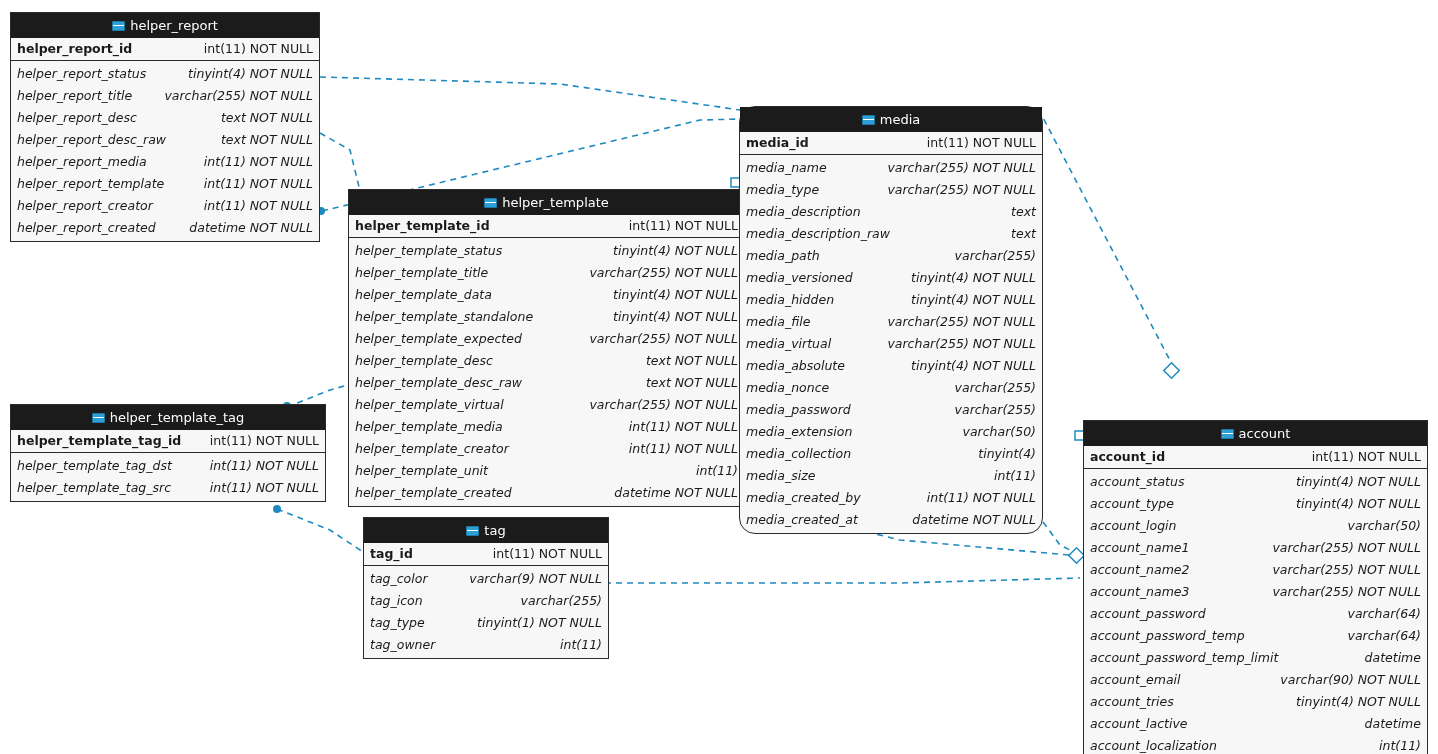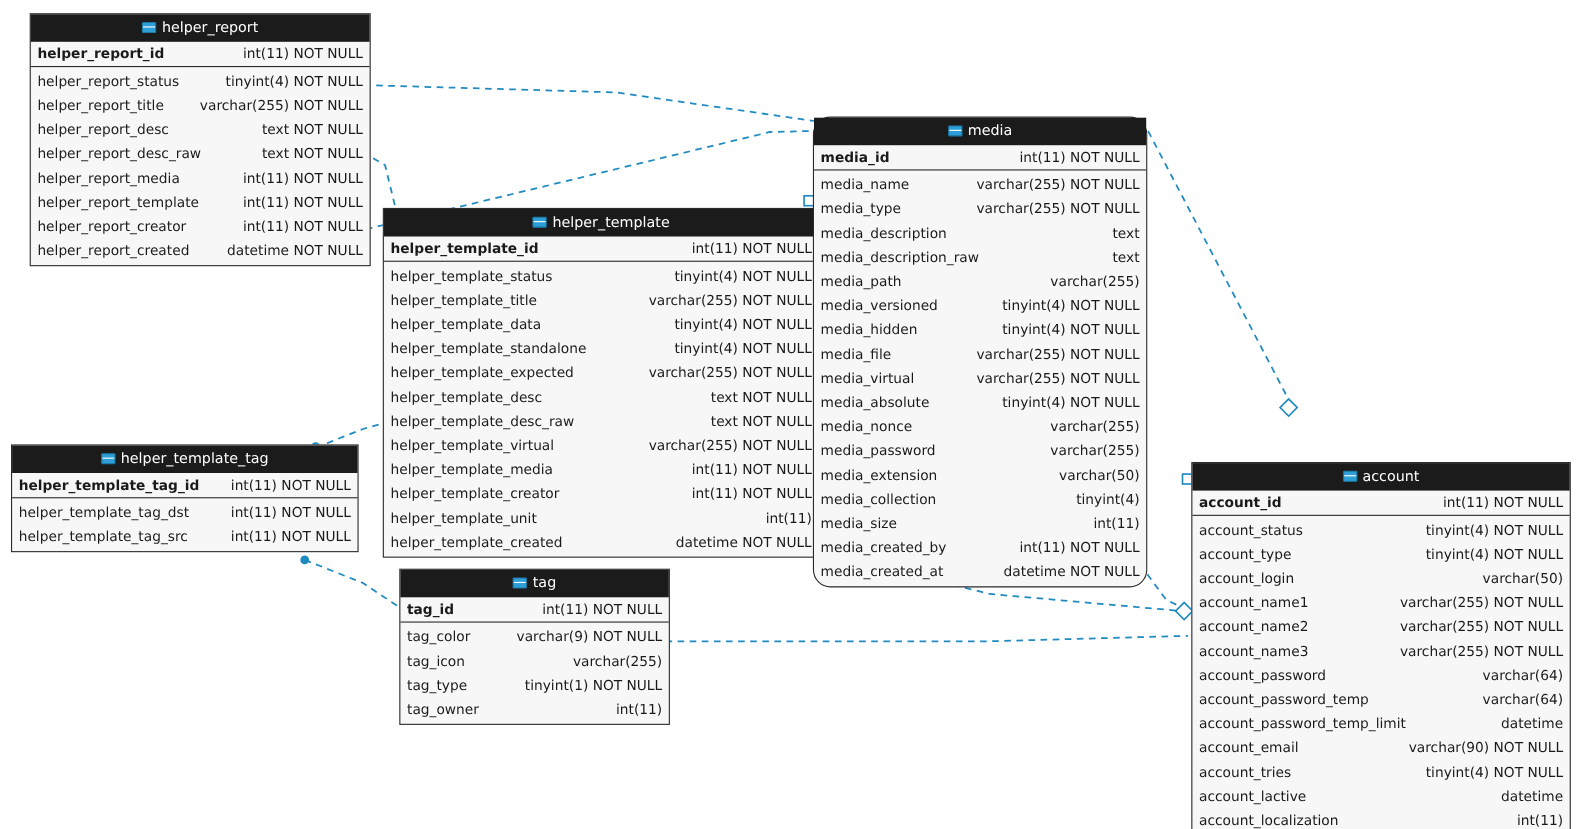--- a/index.html
+++ b/index.html
@@ -82,20 +82,21 @@
   }
   .row .col-type {
     color: #1a1a1a;
   }
   .pk-row .col-name {
     font-weight: bold;
   }
   .body-rows {
     padding-top: 2px;
     padding-bottom: 2px;
+    font-style: italic;
   }
 </style>
 </head>
 <body>
 
 <div id="canvas">
 
   <svg class="links" xmlns="http://www.w3.org/2000/svg">
     <g stroke="#1f8ac0" stroke-width="1.6" fill="none" stroke-dasharray="6,5">
 
@@ -129,21 +130,21 @@
     <g fill="#1f8ac0">
       <circle cx="321" cy="211" r="4"></circle>
       <circle cx="703" cy="321" r="4"></circle>
       <circle cx="685" cy="488" r="4"></circle>
       <circle cx="287" cy="406" r="4"></circle>
       <circle cx="277" cy="509" r="4"></circle>
       <circle cx="574" cy="583" r="4"></circle>
     </g>
   </svg>
 
-  <div class="table" style="left:27px; top:12px; width:310px;">
+  <div class="table" style="left:10px; top:12px; width:310px;">
     <div class="table-header">
       <span class="tbl-icon"></span><span>helper_report</span>
     </div>
     <div class="pk-row">
       <div class="row">
         <span class="col-name">helper_report_id</span>
         <span class="col-type">int(11) NOT NULL</span>
       </div>
     </div>
     <div class="body-rows">

